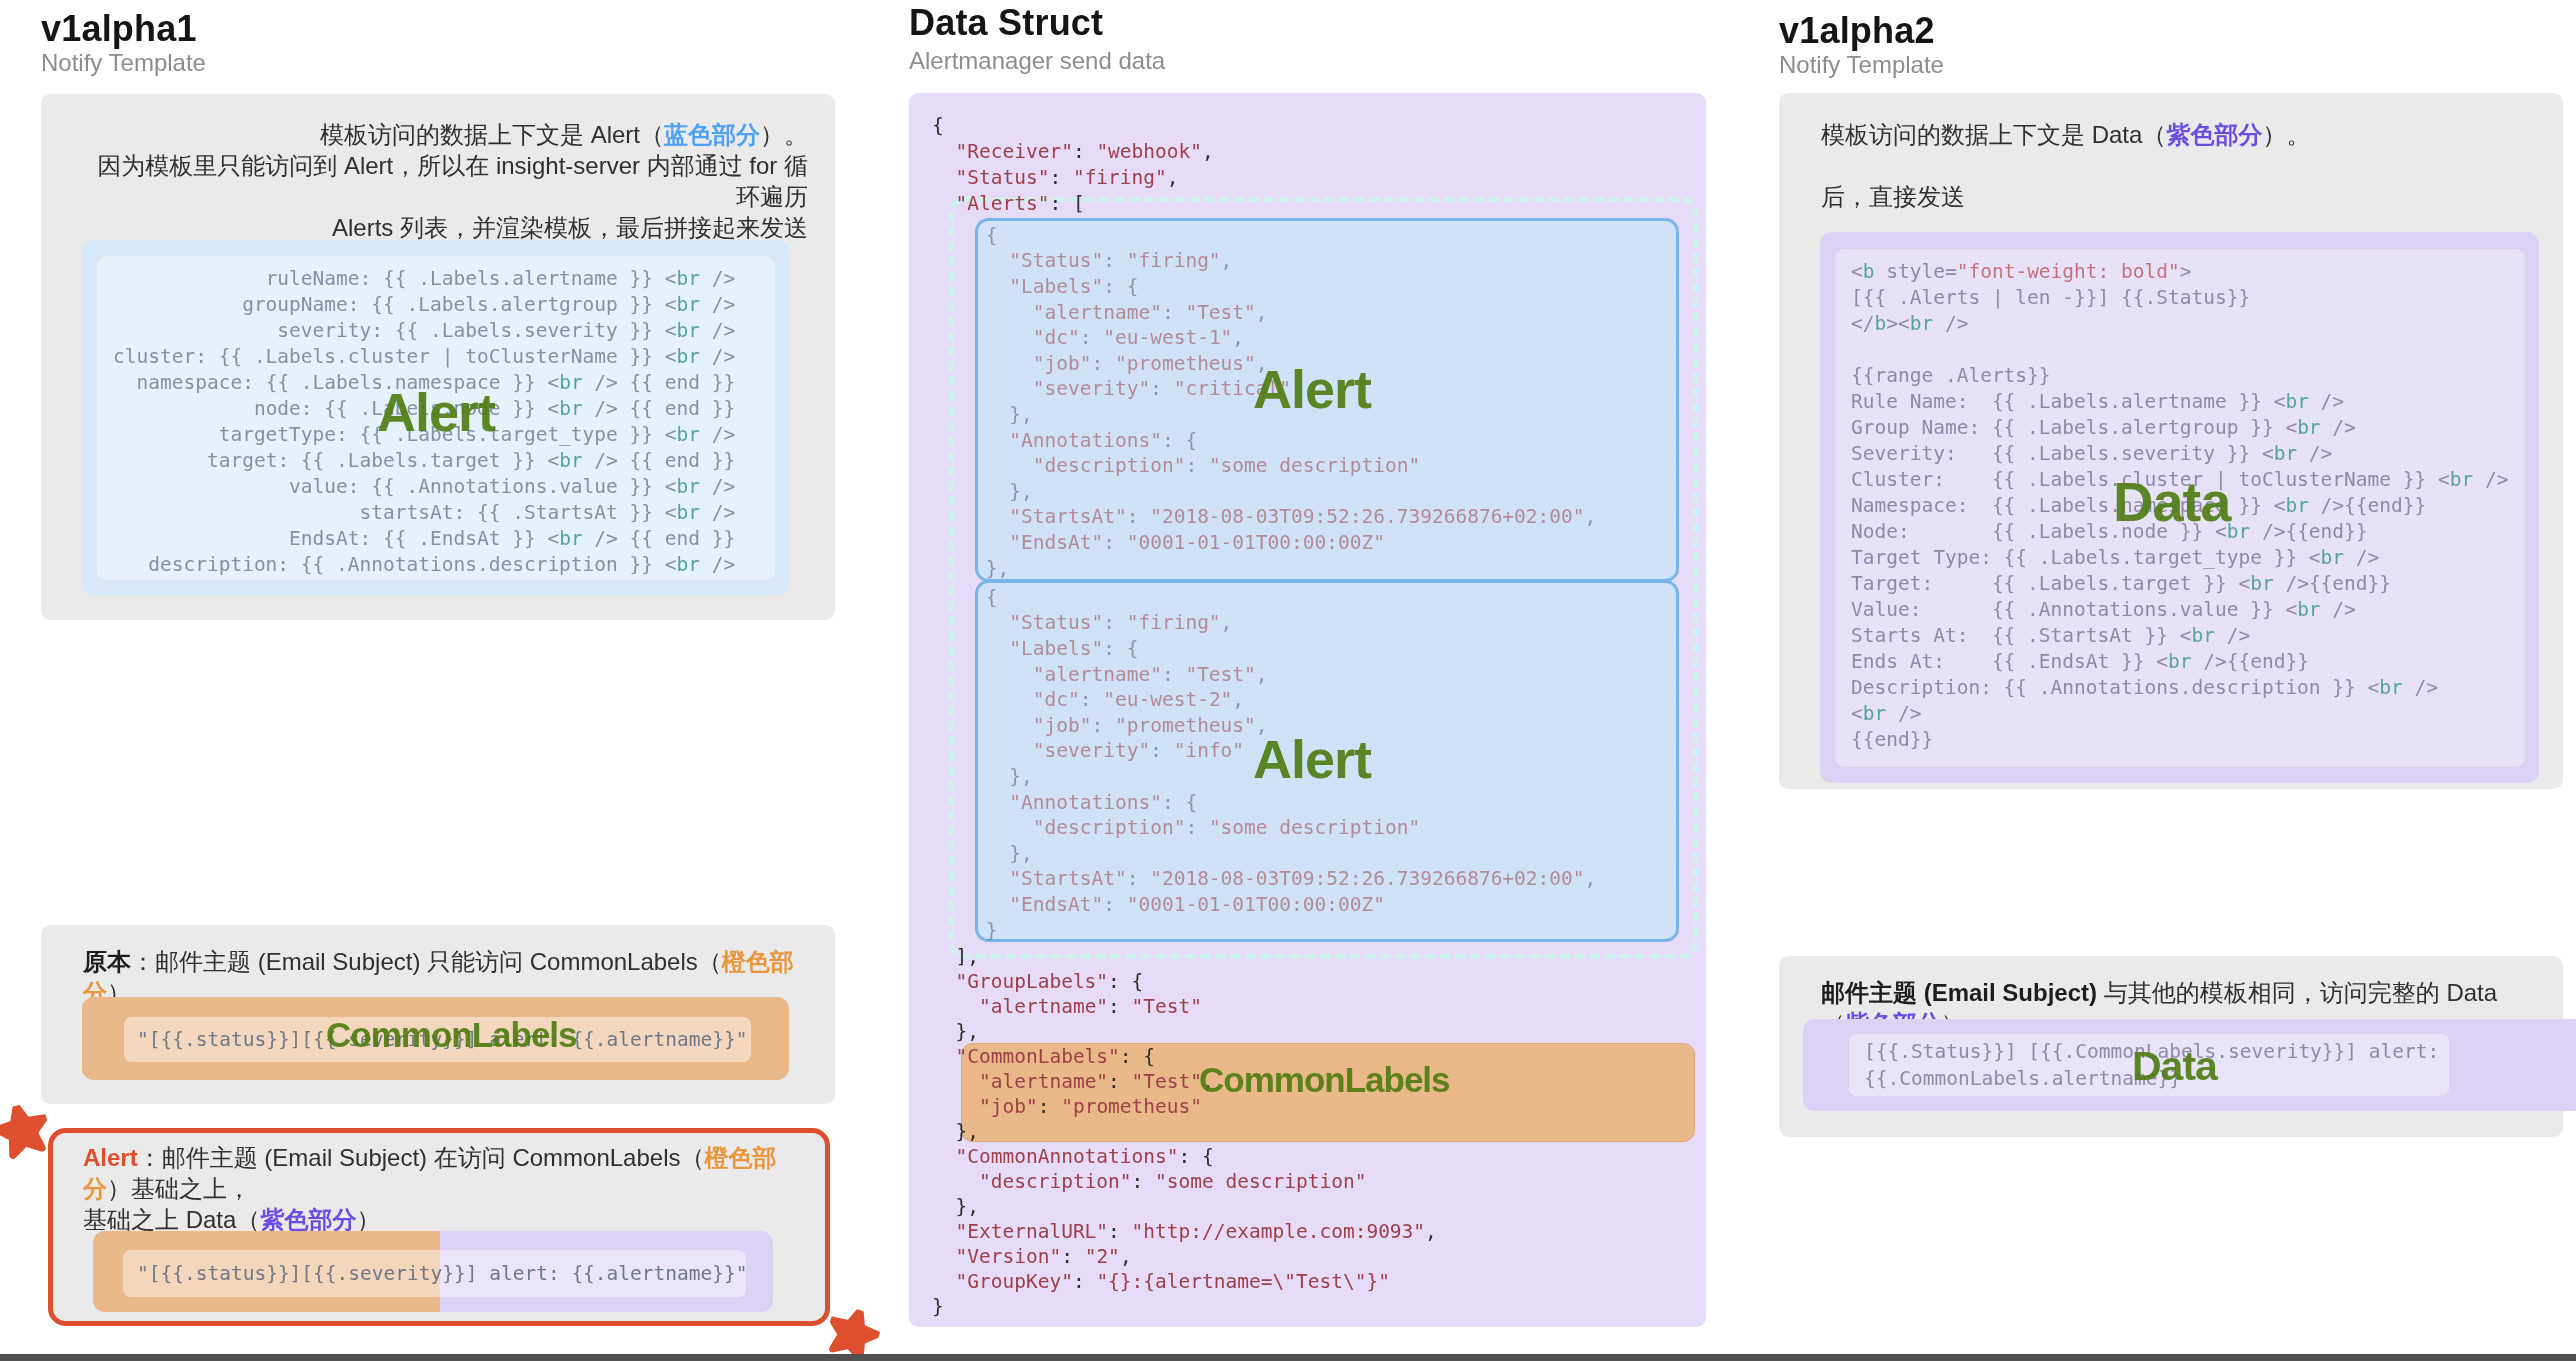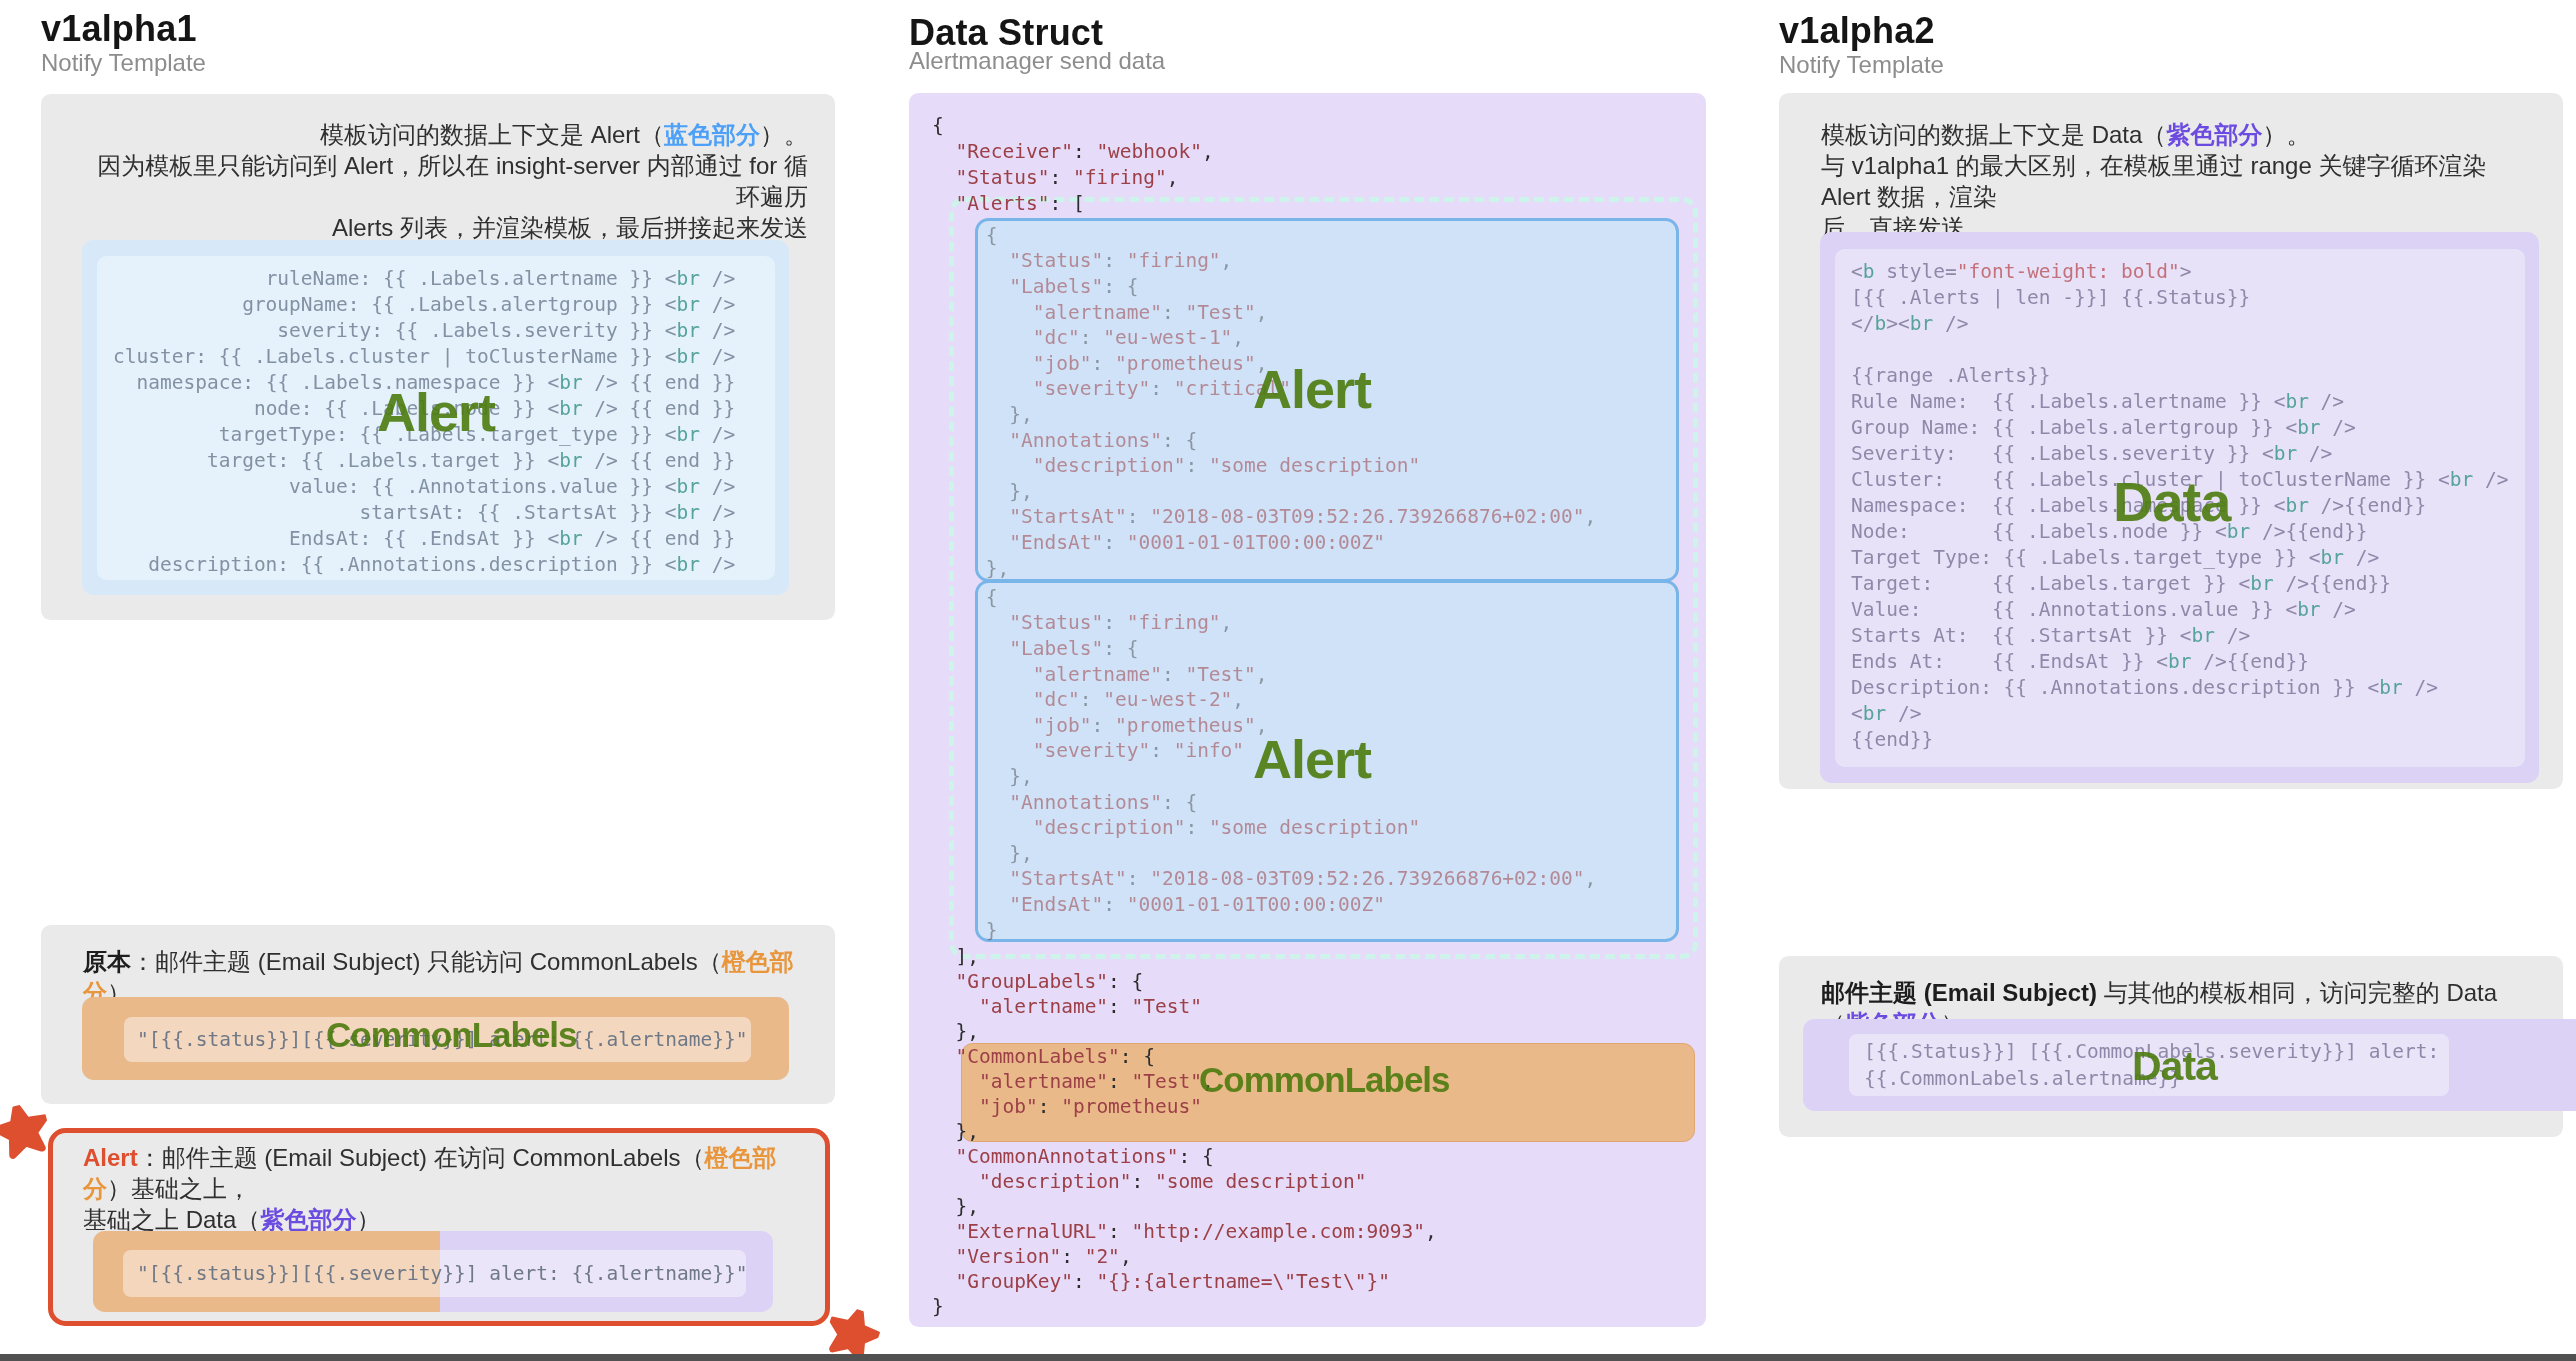--- a/index.html
+++ b/index.html
@@ -89,21 +89,21 @@
 
   <svg class="abs star" style="left:-3.9px;top:1105px;width:53px;height:53px;transform:rotate(-14deg);" viewBox="0 0 100 100">
     <path d="M50 2 L62.9 32.2 L95.6 35.2 L70.9 56.8 L78.2 88.8 L50 72 L21.8 88.8 L29.1 56.8 L4.4 35.2 L37.1 32.2 Z" fill="#dd4f2e" stroke="#dd4f2e" stroke-width="14" stroke-linejoin="round"></path>
   </svg>
   <svg class="abs star" style="left:827px;top:1309px;width:51px;height:51px;transform:rotate(18deg);" viewBox="0 0 100 100">
     <path d="M50 2 L62.9 32.2 L95.6 35.2 L70.9 56.8 L78.2 88.8 L50 72 L21.8 88.8 L29.1 56.8 L4.4 35.2 L37.1 32.2 Z" fill="#dd4f2e" stroke="#dd4f2e" stroke-width="14" stroke-linejoin="round"></path>
   </svg>
 </div>
 
 <div>
-  <div class="abs title" style="left:909px;top:12px;">Data Struct</div>
+  <div class="abs title" style="left:909px;top:2px;">Data Struct</div>
   <div class="abs subtitle" style="left:909px;top:47px;">Alertmanager send data</div>
 
   <div class="abs purplepanel" style="left:909px;top:93px;width:797px;height:1234px;"></div>
 
   <div class="abs dashedbox" style="left:949px;top:197px;width:739px;height:752px;"></div>
 
   <pre class="abs code code-json z2" style="left:932px;top:113px;--lh:26px;"><div class="cl">{</div><div class="cl">  <span class="s">"Receiver"</span>: <span class="s">"webhook"</span>,</div><div class="cl">  <span class="s">"Status"</span>: <span class="s">"firing"</span>,</div><div class="cl">  <span class="s">"Alerts"</span>: [</div></pre>
 
   <div class="abs alertbox" style="left:975px;top:218px;width:698px;height:358px;">
     <pre class="abs code code-json muted" style="left:7.8px;top:1.9px;--lh:25.6px;"><div class="cl">{</div><div class="cl">  <span class="s">"Status"</span>: <span class="s">"firing"</span>,</div><div class="cl">  <span class="s">"Labels"</span>: {</div><div class="cl">    <span class="s">"alertname"</span>: <span class="s">"Test"</span>,</div><div class="cl">    <span class="s">"dc"</span>: <span class="s">"eu-west-1"</span>,</div><div class="cl">    <span class="s">"job"</span>: <span class="s">"prometheus"</span>,</div><div class="cl">    <span class="s">"severity"</span>: <span class="s">"critical"</span></div><div class="cl">  },</div><div class="cl">  <span class="s">"Annotations"</span>: {</div><div class="cl">    <span class="s">"description"</span>: <span class="s">"some description"</span></div><div class="cl">  },</div><div class="cl">  <span class="s">"StartsAt"</span>: <span class="s">"2018-08-03T09:52:26.739266876+02:00"</span>,</div><div class="cl">  <span class="s">"EndsAt"</span>: <span class="s">"0001-01-01T00:00:00Z"</span></div><div class="cl">},</div></pre>
@@ -122,21 +122,21 @@
 </div>
 
 <div>
   <div class="abs title" style="left:1779px;top:9.7px;text-align:right;">v1alpha2</div>
   <div class="abs subtitle" style="left:1779px;top:51px;">Notify Template</div>
 
   <div class="abs panel" style="left:1779px;top:93px;width:784px;height:696px;"></div>
 
   <div class="abs cn" style="left:1821px;top:119px;width:720px;">
     <span>模板访问的数据上下文是 Data（</span><span class="acc-purple">紫色部分</span><span>）。</span><br>
-    <span>与 v1alpha1 的最大区别，在模板里通过 range 关键字循环渲染 Alert 数据，渲染</span><br>
+    <br>
     <span>后，直接发送</span>
   </div>
 
   <div class="abs codebox-purple" style="left:1820px;top:232px;width:719px;height:551px;">
     <div class="abs inner" style="left:14.6px;top:16.5px;width:690px;height:518px;"></div>
     <pre class="abs code tpl-purple z2" style="left:31px;top:27px;--lh:26px;"><div class="cl">&lt;<span class="tg">b</span> style=<span class="v">"font-weight: bold"</span>&gt;</div><div class="cl">[{{ .Alerts | len -}}] {{.Status}}</div><div class="cl">&lt;/<span class="tg">b</span>&gt;&lt;<span class="tg">br</span> /&gt;</div><div class="cl"> </div><div class="cl">{{range .Alerts}}</div><div class="cl">Rule Name:  {{ .Labels.alertname }} &lt;<span class="tg">br</span> /&gt;</div><div class="cl">Group Name: {{ .Labels.alertgroup }} &lt;<span class="tg">br</span> /&gt;</div><div class="cl">Severity:   {{ .Labels.severity }} &lt;<span class="tg">br</span> /&gt;</div><div class="cl">Cluster:    {{ .Labels.cluster | toClusterName }} &lt;<span class="tg">br</span> /&gt;</div><div class="cl">Namespace:  {{ .Labels.namespace }} &lt;<span class="tg">br</span> /&gt;{{end}}</div><div class="cl">Node:       {{ .Labels.node }} &lt;<span class="tg">br</span> /&gt;{{end}}</div><div class="cl">Target Type: {{ .Labels.target_type }} &lt;<span class="tg">br</span> /&gt;</div><div class="cl">Target:     {{ .Labels.target }} &lt;<span class="tg">br</span> /&gt;{{end}}</div><div class="cl">Value:      {{ .Annotations.value }} &lt;<span class="tg">br</span> /&gt;</div><div class="cl">Starts At:  {{ .StartsAt }} &lt;<span class="tg">br</span> /&gt;</div><div class="cl">Ends At:    {{ .EndsAt }} &lt;<span class="tg">br</span> /&gt;{{end}}</div><div class="cl">Description: {{ .Annotations.description }} &lt;<span class="tg">br</span> /&gt;</div><div class="cl">&lt;<span class="tg">br</span> /&gt;</div><div class="cl">{{end}}</div></pre>
   </div>
   <div class="abs wm" style="left:2113px;top:469px;font-size:56px;">Data</div>
 
   <div class="abs panel" style="left:1779px;top:956px;width:784px;height:181px;"></div>

